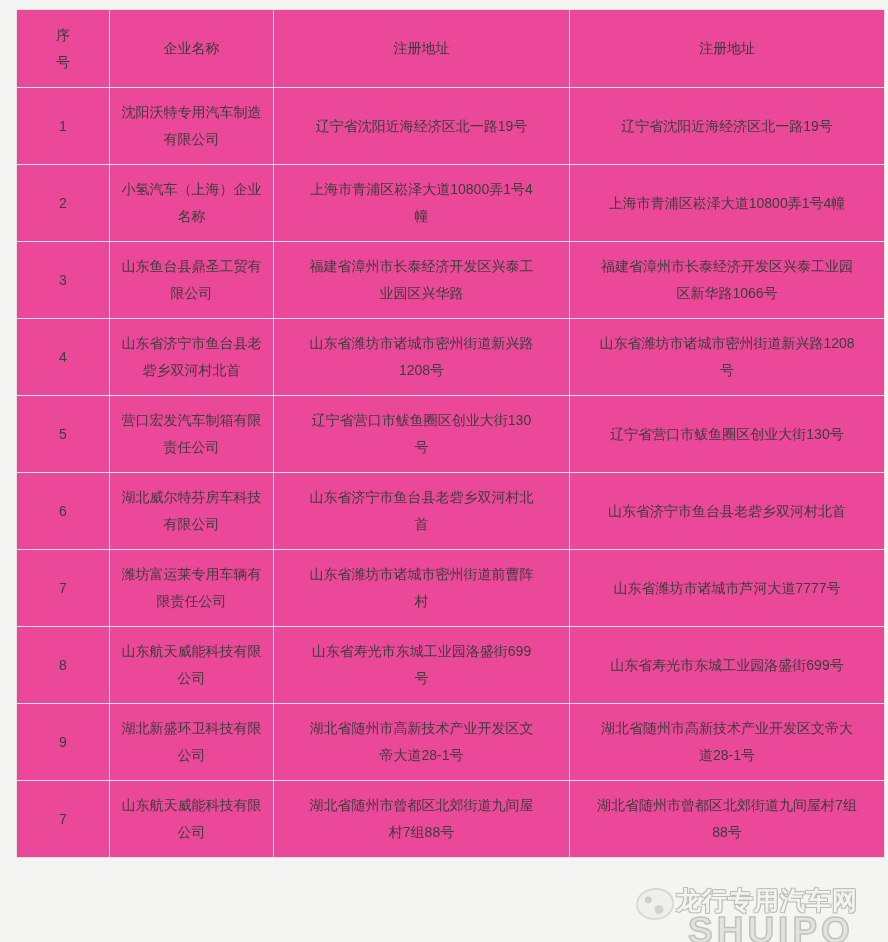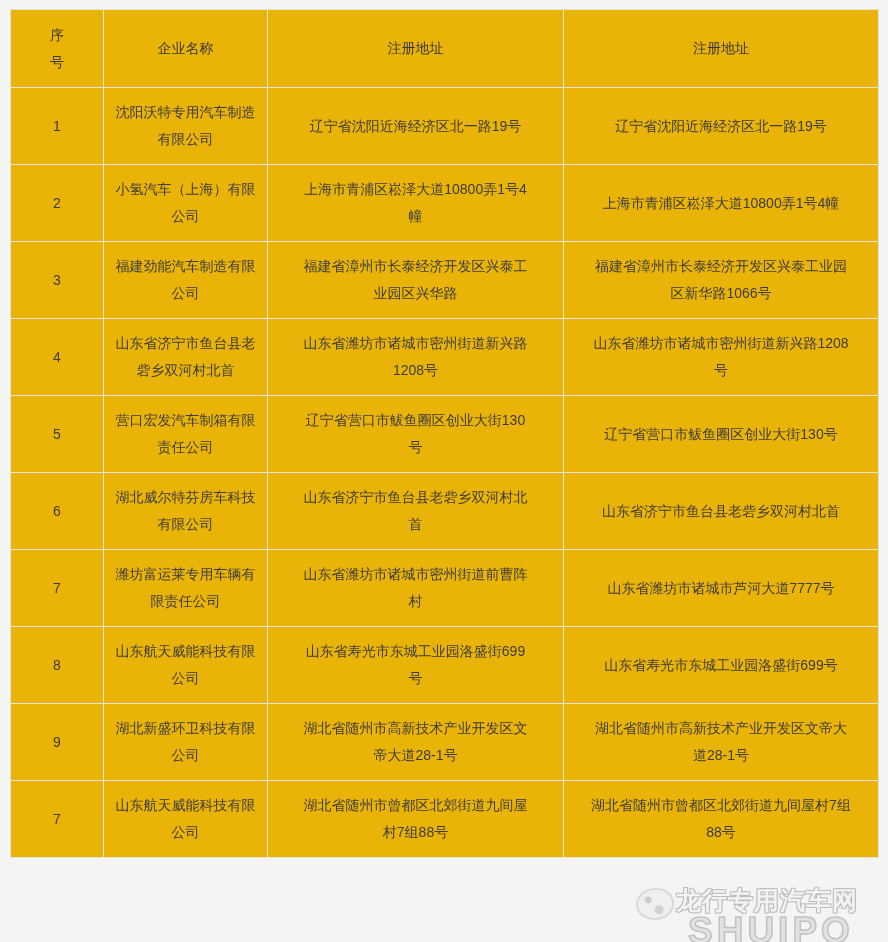--- a/index.html
+++ b/index.html
@@ -5,25 +5,25 @@
   html,body { margin:0; padding:0; }
   body {
     width:888px; height:942px;
     background:#f4f4f2;
     font-family:"Liberation Sans","DejaVu Sans",sans-serif;
     overflow:hidden;
   }
   .page { position:relative; width:888px; height:942px; }
 
   table.company-table {
-    position:absolute; left:10px; top:9px;
+    position:absolute; left:16px; top:9px;
     width:868px;
     border-collapse:collapse;
     table-layout:fixed;
-    background:#eab308;
+    background:#ec4899;
   }
   th, td {
     border:1px solid #e3e3e1;
     text-align:center;
     vertical-align:middle;
     color:#3d3d3d;
     font-size:14px;
     line-height:27px;
     font-weight:normal;
     padding:2px 6px;
@@ -90,27 +90,27 @@
     </thead>
     <tbody>
       <tr>
         <td class="c-no">1</td>
         <td class="c-name">沈阳沃特专用汽车制造有限公司</td>
         <td class="c-reg">辽宁省沈阳近海经济区北一路19号</td>
         <td class="c-prod">辽宁省沈阳近海经济区北一路19号</td>
       </tr>
       <tr>
         <td class="c-no">2</td>
-        <td class="c-name">小氢汽车（上海）有限公司</td>
+        <td class="c-name">小氢汽车（上海）企业名称</td>
         <td class="c-reg">上海市青浦区崧泽大道10800弄1号4幢</td>
         <td class="c-prod">上海市青浦区崧泽大道10800弄1号4幢</td>
       </tr>
       <tr>
         <td class="c-no">3</td>
-        <td class="c-name">福建劲能汽车制造有限公司</td>
+        <td class="c-name">山东鱼台县鼎圣工贸有限公司</td>
         <td class="c-reg">福建省漳州市长泰经济开发区兴泰工业园区兴华路</td>
         <td class="c-prod">福建省漳州市长泰经济开发区兴泰工业园区新华路1066号</td>
       </tr>
       <tr>
         <td class="c-no">4</td>
         <td class="c-name">山东省济宁市鱼台县老砦乡双河村北首</td>
         <td class="c-reg">山东省潍坊市诸城市密州街道新兴路1208号</td>
         <td class="c-prod">山东省潍坊市诸城市密州街道新兴路1208号</td>
       </tr>
       <tr>

